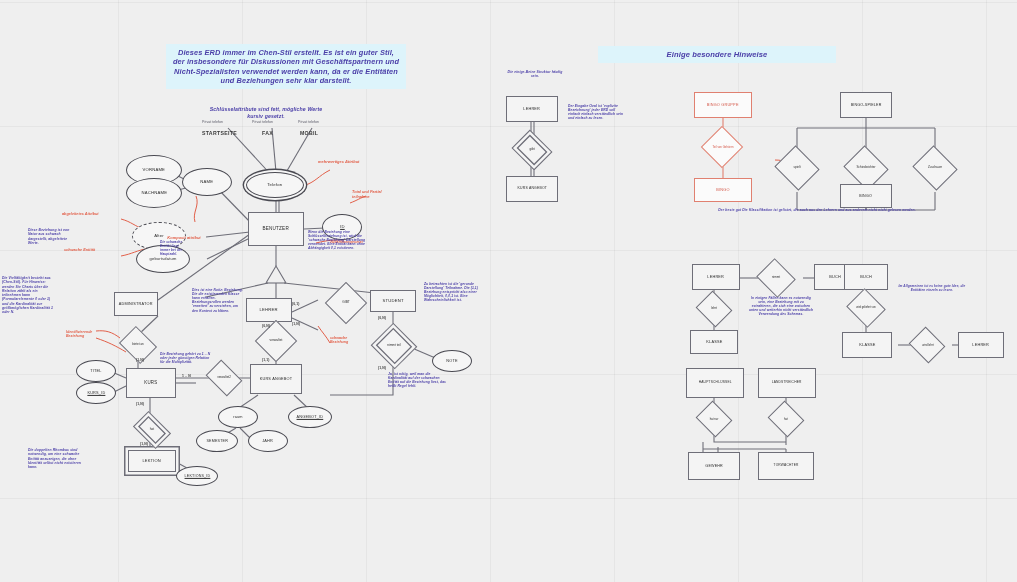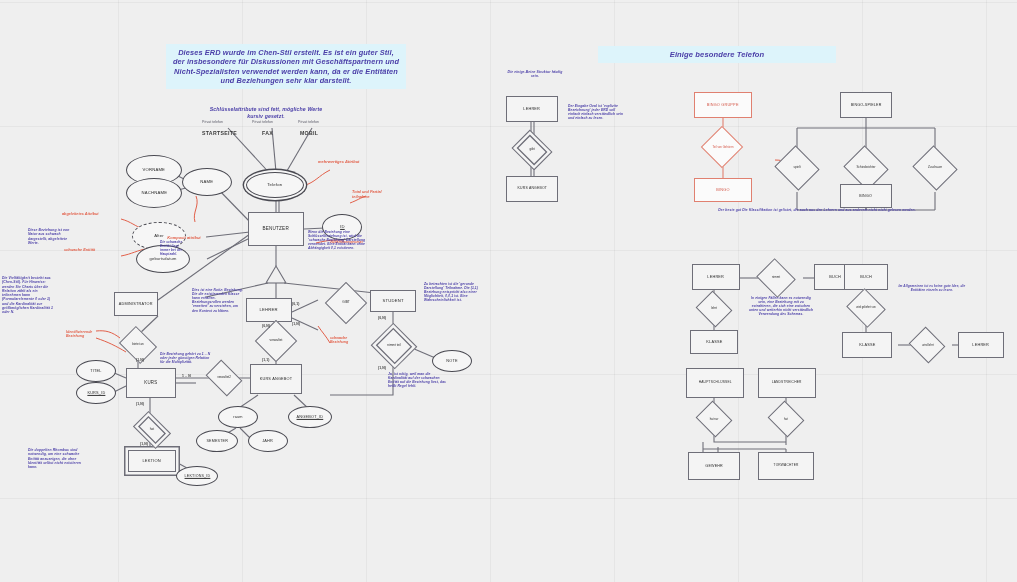--- a/index.html
+++ b/index.html
@@ -158,23 +158,23 @@
       <path d="M121,256 C132,254 138,250 146,249"></path>
       <path d="M350,203 C358,200 360,198 366,196"></path>
       <path d="M316,243 C328,240 334,240 344,240"></path>
       <path d="M96,331 C106,330 112,332 120,338"></path>
       <path d="M96,338 C108,342 116,346 126,352"></path>
       <path d="M330,343 C326,336 322,332 318,326"></path>
       <path d="M775,160 C786,160 790,164 796,168"></path>
     </g>
   </svg>
 
-  <div class="note blue-box" style="left:166px;top:44px;width:228px;font-size:7.4px;">Dieses ERD wurde im Chen-Stil erstellt. Es ist ein guter Stil, der insbesondere für Diskussionen mit Geschäftspartnern und Nicht-Spezialisten verwendet werden kann, da er die Entitäten und Beziehungen sehr klar darstellt.</div>
-
-  <div class="note blue-box" style="left:598px;top:46px;width:226px;font-size:7.6px;">Einige besondere Telefon</div>
+  <div class="note blue-box" style="left:166px;top:44px;width:228px;font-size:7.4px;">Dieses ERD immer im Chen-Stil erstellt. Es ist ein guter Stil, der insbesondere für Diskussionen mit Geschäftspartnern und Nicht-Spezialisten verwendet werden kann, da er die Entitäten und Beziehungen sehr klar darstellt.</div>
+
+  <div class="note blue-box" style="left:598px;top:46px;width:226px;font-size:7.6px;">Einige besondere Hinweise</div>
 
   <div class="note" style="left:206px;top:106px;width:120px;font-size:5.2px;text-align:center;">Schlüsselattribute sind fett, mögliche Werte kursiv gesetzt.</div>
 
   <div class="tinytop" style="left:202px;top:120px;font-size:3.6px;">Privat telefon</div>
   <div class="tinytop" style="left:252px;top:120px;font-size:3.6px;">Privat telefon</div>
   <div class="tinytop" style="left:298px;top:120px;font-size:3.6px;">Privat telefon</div>
 
   <div class="attrlab" style="left:202px;top:130px;font-size:5.2px;">STARTSEITE</div>
   <div class="attrlab" style="left:262px;top:130px;font-size:5.2px;">FAX</div>
   <div class="attrlab" style="left:300px;top:130px;font-size:5.2px;">MOBIL</div>

